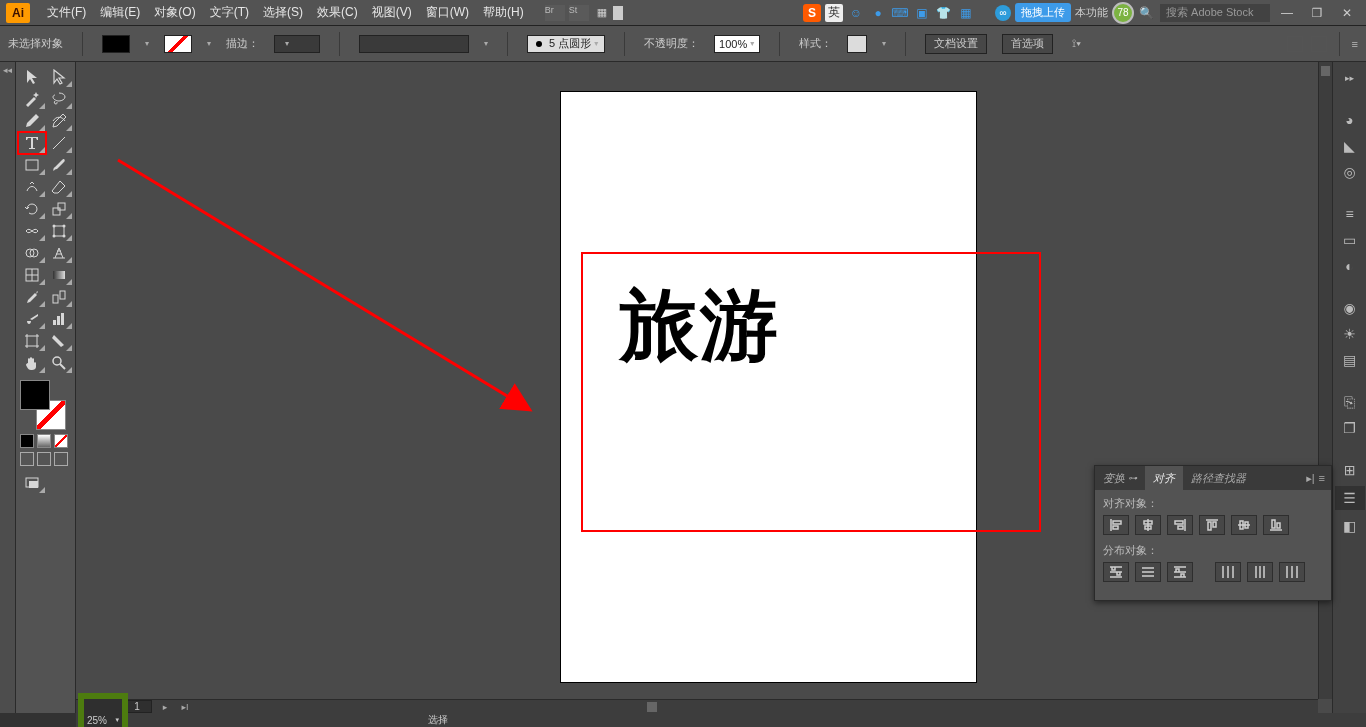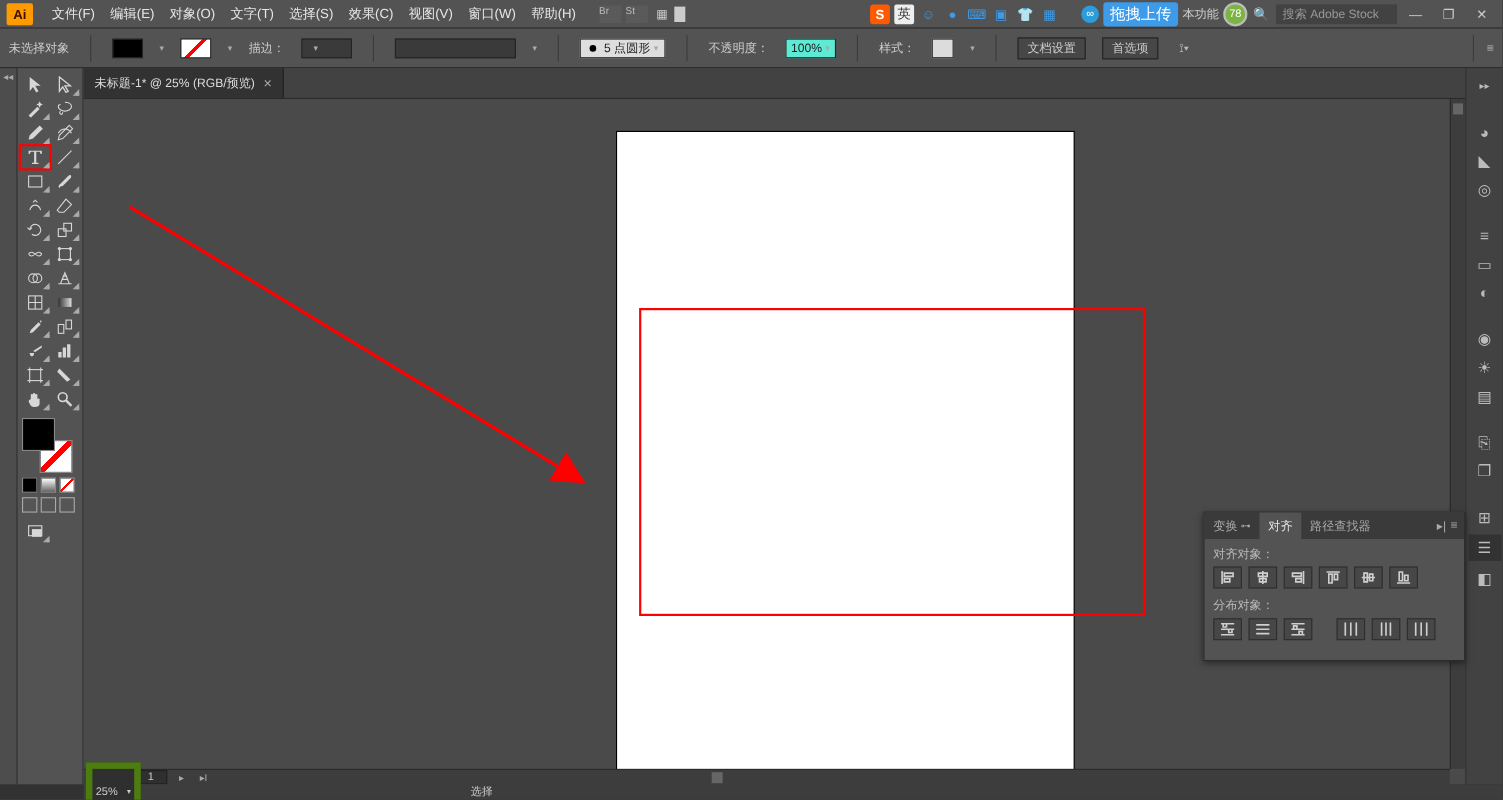--- a/index.html
+++ b/index.html
@@ -6,21 +6,21 @@
 body { width: 1366px; height: 727px; background: #323232; font-family: "Microsoft YaHei", sans-serif; font-size: 11px; color: #ccc; overflow: hidden; position: relative; }
 
 
 .menubar { height: 26px; background: #535353; display: flex; align-items: center; padding: 0 6px; border-bottom: 1px solid #222; }
 .ai-logo { width: 24px; height: 20px; background: #ff9a00; color: #3a0f00; font-weight: bold; display: flex; align-items: center; justify-content: center; font-size: 12px; border-radius: 2px; margin-right: 10px; }
 .menubar .menu-item { padding: 4px 7px; color: #e6e6e6; font-size: 12px; cursor: default; }
 .menubar .spacer { flex: 1; }
 .menubar .tray { display: flex; align-items: center; gap: 4px; }
 .tray .icon-box { width: 18px; height: 18px; display: flex; align-items: center; justify-content: center; font-size: 12px; }
 .tray .sogou { background: #ff5a00; color: #fff; border-radius: 3px; font-weight: bold; }
-.tray .pill { background: #3d9be9; color: #fff; padding: 2px 6px; border-radius: 3px; font-size: 14px; display:flex; align-items:flex-end; gap:3px;}
+.tray .pill { background: #3d9be9; color: #fff; padding: 2px 6px; border-radius: 3px; font-size: 11px; display:flex; align-items:flex-end; gap:3px;}
 .tray .cloud-icon{width:16px;height:16px;background:#2d9cdb;border-radius:50%;display:flex;align-items:center;justify-content:center;color:#fff;font-size:10px;}
 .tray .circle78 { width: 22px; height: 22px; border-radius: 50%; background: #7cb342; border: 2px solid #bdbdbd; color: #fff; font-size: 10px; display: flex; align-items: center; justify-content: center; }
 .tray .search { background: #424242; color: #999; font-size: 11px; padding: 1px 6px; width: 110px; height:18px; display:flex; align-items:center;}
 .tray .win-btn { width: 26px; height: 20px; display: flex; align-items: center; justify-content: center; color: #ccc; font-size: 12px; }
 
 
 .optbar { height: 36px; background: #535353; display: flex; align-items: center; padding: 0 8px; gap: 15px; border-bottom: 1px solid #2a2a2a; font-size: 11px; }
 .optbar .label { color: #ccc; }
 .optbar .swatch { width: 28px; height: 18px; border: 1px solid #222; display: flex; }
 .optbar .swatch .fill { flex:1; background: #000; }
@@ -73,21 +73,21 @@
 
 .arrow-svg { position: absolute; left: 38px; top: 88px; width: 440px; height: 300px; pointer-events: none; }
 
 
 .right-strip { width: 34px; background: #424242; border-left: 1px solid #2a2a2a; display: flex; flex-direction: column; align-items: center; padding-top: 6px; gap: 6px; }
 .right-strip .ic { width: 20px; height: 20px; display:flex;align-items:center;justify-content:center;color:#bbb;font-size:14px;}
 .right-strip .gap{height:10px;}
 
 .panel-float { position: absolute; right: 34px; top: 465px; width: 238px; background: #535353; border: 1px solid #2a2a2a; box-shadow: 0 2px 6px rgba(0,0,0,.5); font-size: 11px; }
 .panel-tabs { display: flex; align-items: center; height: 24px; background: #3a3a3a; }
-.panel-tabs .pt { padding: 0 8px; height: 100%; display: flex; align-items: center; color: #aaa; gap:3px;}
+.panel-tabs .pt { padding: 0 8px; height: 100%; display: flex; align-items: center; color: #aaa; gap:3px;font-style:italic;}
 .panel-tabs .pt.on { background: #535353; color: #e6e6e6; }
 .panel-tabs .pull { margin-left: auto; padding: 0 6px; color: #aaa; display:flex;gap:4px;}
 .panel-body { padding: 6px 8px 10px; }
 .panel-body .sect-label { color: #bbb; font-size: 11px; margin-bottom: 4px; }
 .align-row { display: flex; gap: 6px; margin-bottom: 8px; }
 .align-row .ab { width: 26px; height: 20px; background: #474747; border: 1px solid #2e2e2e; display: flex; align-items: center; justify-content: center; }
 .align-row .ab svg { width: 14px; height: 14px; fill: none; stroke: #cfcfcf; stroke-width: 1.5; }
 
 
 .statusbar { position: absolute; left: 76px; right: 0; bottom: 0; height: 14px; background: #3d3d3d; display: flex; align-items: center; font-size: 10px; color: #ccc; z-index: 5;}
@@ -157,21 +157,21 @@
   <div class="sep"></div>
   <div class="brush-preview"></div>
   <span style="font-size:8px;color:#aaa">▾</span>
   <div class="sep"></div>
   <div class="field drop" style="width:78px;background:#dedede;color:#222;">
       <span class="dot"></span>
       <span>5 点圆形</span>
     </div>
   <div class="sep"></div>
   <span class="label">不透明度：</span>
-  <div class="field drop" style="width:46px;background:#5eead4;color:#222;">100%</div>
+  <div class="field drop" style="width:46px;background:#ffffff;color:#222;">100%</div>
   <div class="sep"></div>
   <span class="label">样式：</span>
   <div class="field" style="width:20px;background:#dcdcdc;"></div>
   <span style="font-size:8px;color:#aaa">▾</span>
   <div class="sep"></div>
   <div class="btn">文档设置</div>
   <div class="btn">首选项</div>
   <div class="ic" style="color:#bbb;margin-left:4px;">⟟▾</div>
   <div class="right">
     <div class="iconlet"></div>
@@ -387,28 +387,23 @@
       <div class="tool flyout">
           <svg viewBox="0 0 16 16">
             <rect x="2" y="3" width="12" height="9" fill="none" stroke="#d7d7d7"></rect>
             <rect x="5" y="6" width="9" height="7" fill="#d7d7d7"></rect>
           </svg>
         </div>
     </div>
   </div>
 
   <div class="doc-area">
-    <div class="doc-tabs">
-      <div class="doc-tab">
-        <span>未标题-1* @ 25% (RGB/预览)</span>
-        <span class="x">×</span>
-      </div>
-    </div>
     <div class="canvas-wrap">
       <div class="artboard"></div>
+      <div class="text1">旅游</div>
       <div class="red-box"></div>
       <svg class="arrow-svg" viewBox="0 0 440 300">
         <defs>
             <marker id="ah" markerWidth="12" markerHeight="12" refX="9" refY="5" orient="auto">
               <path d="M0 0L10 5L0 10z" fill="red"></path>
             </marker>
           </defs>
         <line x1="4" y1="10" x2="416" y2="260" stroke="red" stroke-width="3" marker-end="url(#ah)"></line>
       </svg>
       <div class="scroll-v">

